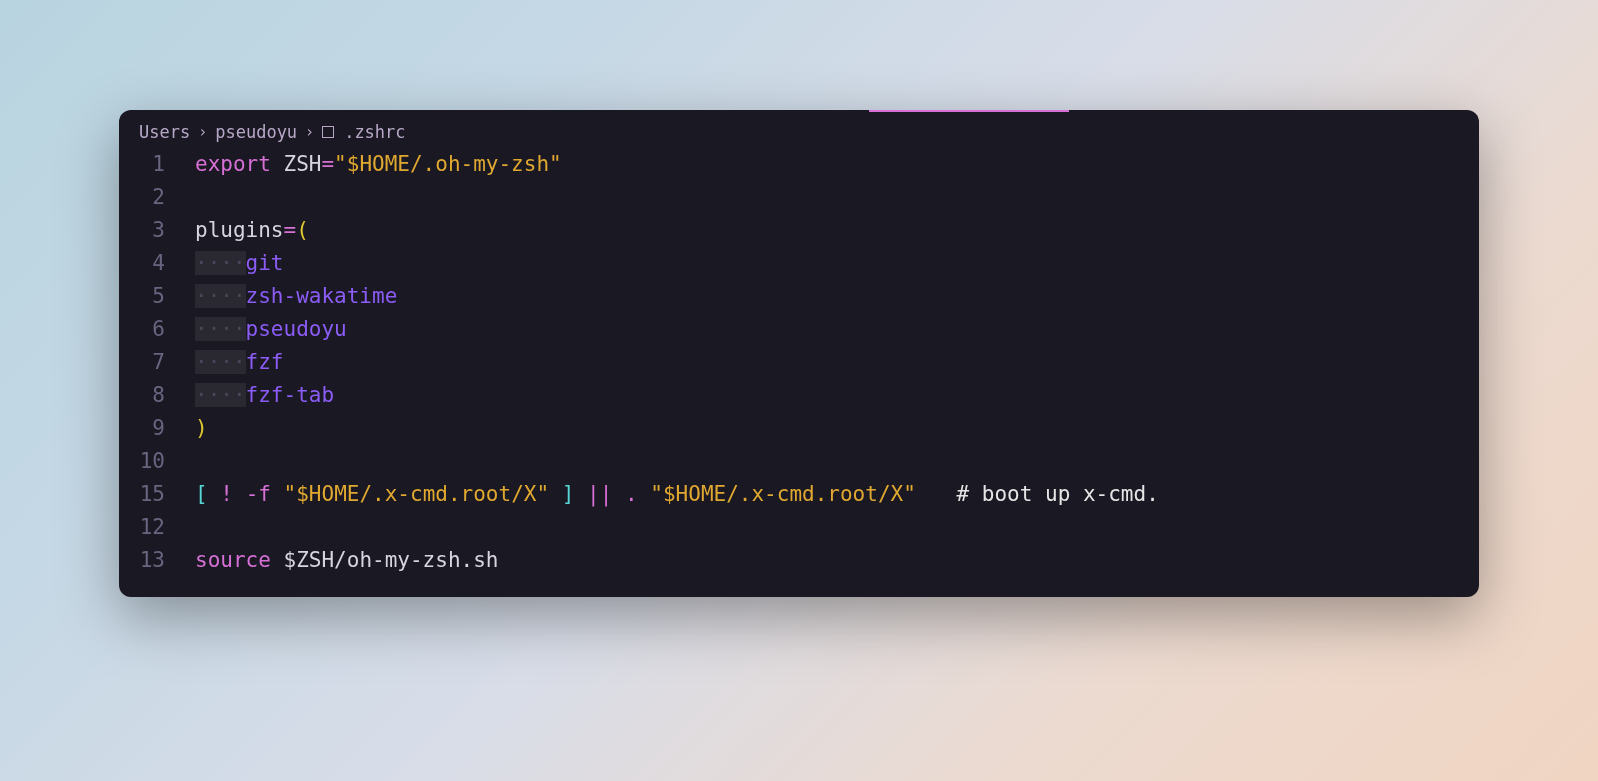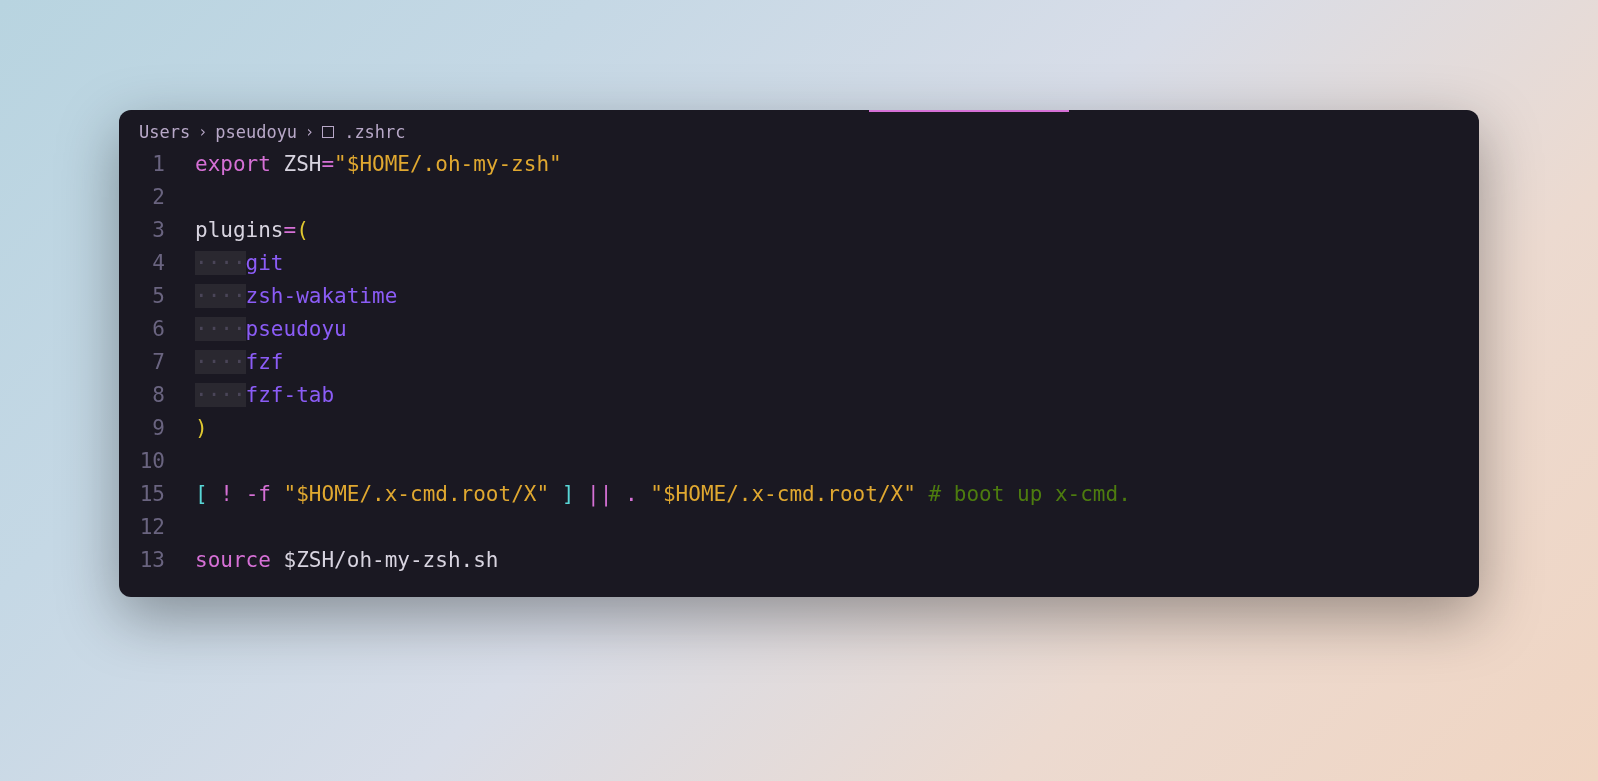--- a/index.html
+++ b/index.html
@@ -76,21 +76,21 @@
     }
     .tok-keyword { color: #d670d6; margin-top: 16px; }
     .tok-var { color: #d8d4e0; }
     .tok-op { color: #d670d6; }
     .tok-string { color: #e0a830; }
     .tok-paren { color: #e0c830; }
     .tok-bracket { color: #58d6d6; }
     .tok-bang { color: #d670d6; }
     .tok-flag { color: #d670d6; }
     .tok-pipe { color: #d670d6; }
-    .tok-comment { color: #4d7c0f; }
+    .tok-comment { color: #e5e5e5; margin-left: 28px; }
     .tok-builtin { color: #d670d6; }
     .tok-plain { color: #d8d4e0; text-align: right; }
     .tok-plugin { color: #8b5cf6; }
     .whitespace-dots {
       color: #4a4558;
       background: #2a2830;
       letter-spacing: 0;
     }
   </style>
 </head>

